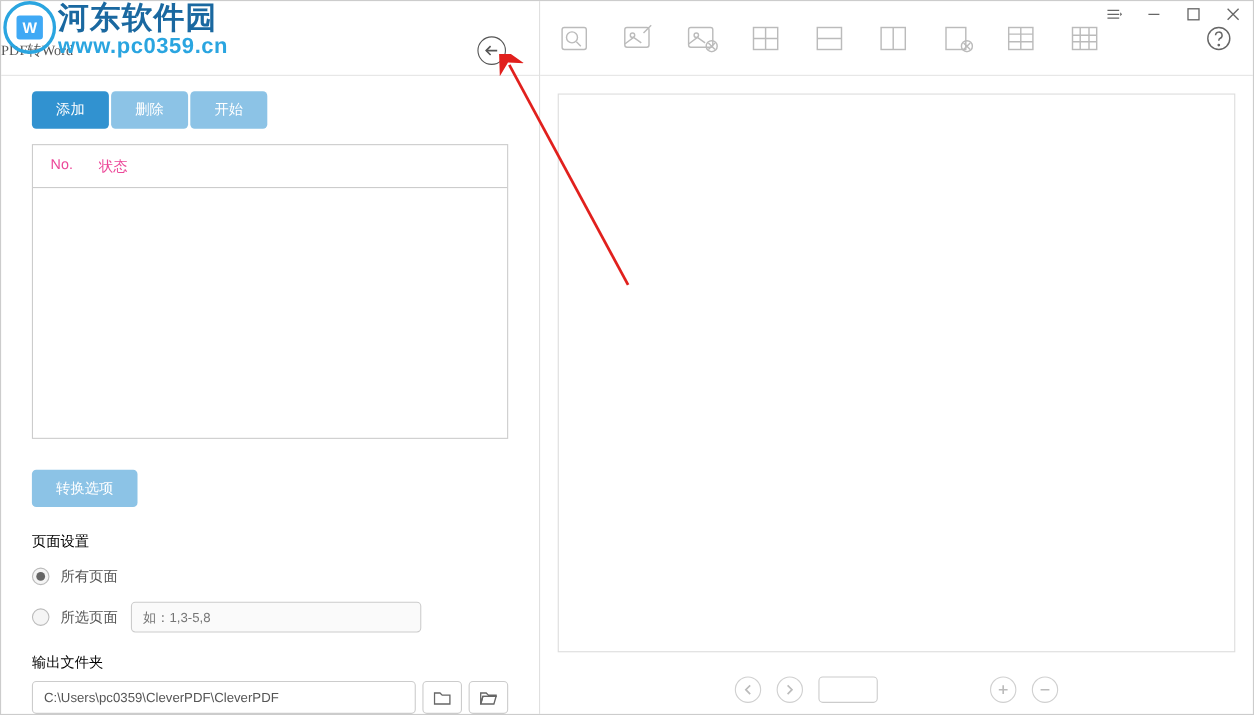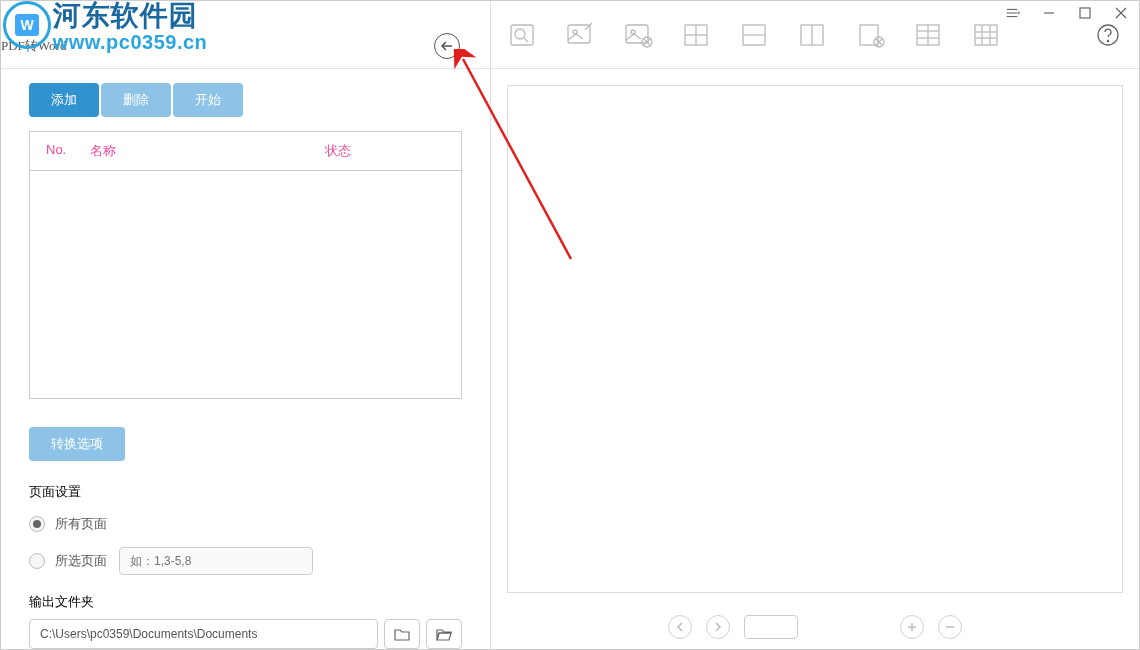--- a/index.html
+++ b/index.html
@@ -39,21 +39,21 @@
   .col-name { flex: 1; }
   .col-status { width: 120px; }
   
   .opt-btn { margin-top: 28px; }
   
   .section-label { font-size: 13px; color: #000000; margin-top: 22px; }
   .radio-row { display: flex; align-items: center; margin-top: 14px; gap: 10px; }
   .radio-outer { width: 16px; height: 16px; border: 1px solid #bbb; border-radius: 50%; background: #f5f5f5; display: flex; align-items: center; justify-content: center; cursor: pointer; }
   .radio-outer.checked .radio-inner { width: 8px; height: 8px; background: #666; border-radius: 50%; }
   .radio-label { font-size: 13px; color: #555; }
-  .range-input { border: 1px solid #ccc; background: #fafafa; border-radius: 4px; padding: 6px 10px; width: 194px; font-size: 12px; color: #999; margin-left: 2px; }
+  .range-input { border: 1px solid #ccc; background: #fafafa; border-radius: 4px; padding: 6px 10px; width: 264px; font-size: 12px; color: #999; margin-left: 2px; }
   
   .output-row { display: flex; gap: 6px; margin-top: 8px; align-items: center; }
   .output-path { flex: 1; border: 1px solid #ccc; border-radius: 4px; padding: 7px 10px; font-size: 12px; font-family: Arial, sans-serif; color: #555; background: #fff; }
   .icon-btn { width: 36px; height: 30px; border: 1px solid #ccc; border-radius: 4px; display: flex; align-items: center; justify-content: center; cursor: pointer; background: #fff; }
   .icon-btn svg { width: 16px; height: 14px; stroke: #666; fill: none; stroke-width: 1.2; }
   
   
   .right-panel { flex: 1; display: flex; flex-direction: column; }
   .toolbar { height: 68px; border-bottom: 1px solid #e5e5e5; display: flex; align-items: center; padding: 0 14px 0 14px; gap: 24px; justify-content: flex-start; }
   .tool-btn { width: 34px; height: 34px; display: flex; align-items: center; justify-content: center; cursor: pointer; }
@@ -131,21 +131,20 @@
       <div class="left-body">
         <div class="btn-row">
           <button class="pill-btn solid">添加</button>
           <button class="pill-btn">删除</button>
           <button class="pill-btn">开始</button>
         </div>
 
         <div class="file-table">
           <div class="file-table-head">
             <span class="col-no">No.</span>
-            <span class="col-name">名称</span>
             <span class="col-status">状态</span>
           </div>
         </div>
 
         <button class="pill-btn opt-btn">转换选项</button>
 
         <div class="section-label">页面设置</div>
 
         <div class="radio-row">
           <span class="radio-outer checked">
@@ -158,21 +157,21 @@
           <span class="radio-outer">
               <span class="radio-inner"></span>
             </span>
           <span class="radio-label">所选页面</span>
           <input class="range-input" placeholder="如：1,3-5,8" style="">
         </div>
 
         <div class="section-label" style="margin-top:18px;">输出文件夹</div>
 
         <div class="output-row">
-          <div class="output-path">C:\Users\pc0359\Documents\Documents</div>
+          <div class="output-path">C:\Users\pc0359\CleverPDF\CleverPDF</div>
           <div class="icon-btn">
             <svg viewBox="0 0 16 14">
                 <path d="M1 3 h5 l2 2 h7 v8 h-14 z"></path>
               </svg>
           </div>
           <div class="icon-btn">
             <svg viewBox="0 0 16 14">
                 <path d="M1 3 h5 l2 2 h7 v1 h-12 l-2 7 z"></path>
                 <path d="M3 6 h12 l-2 7 h-12 z"></path>
               </svg>

